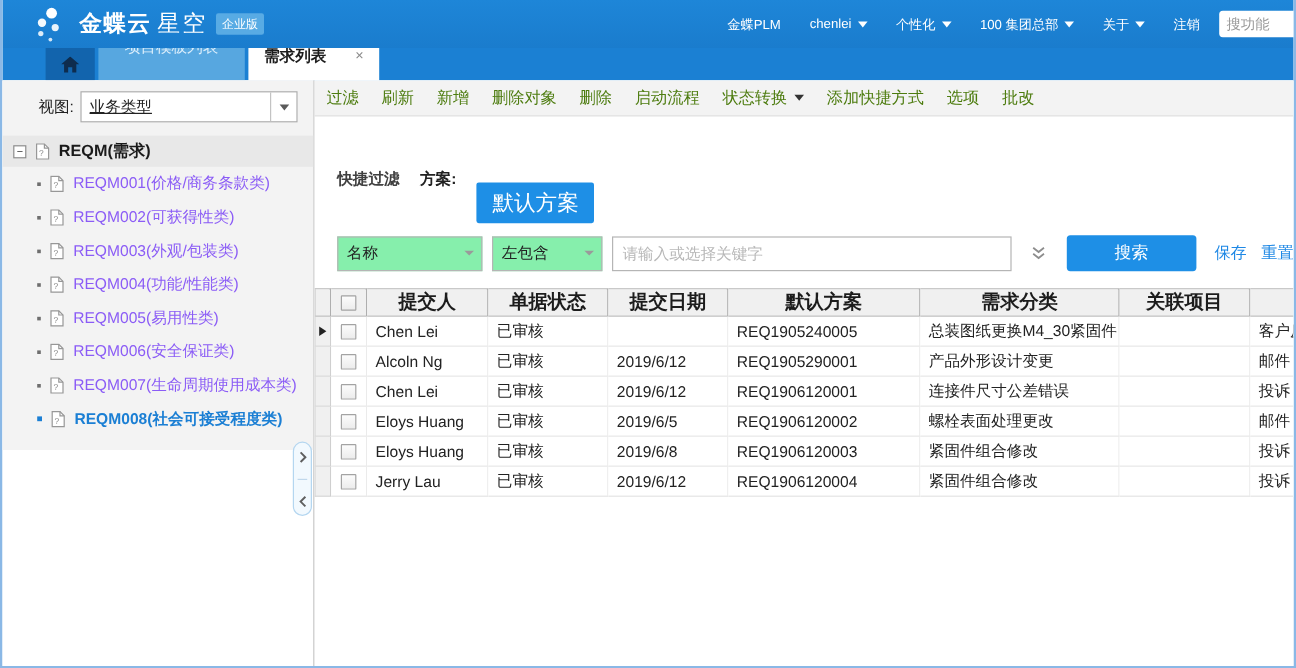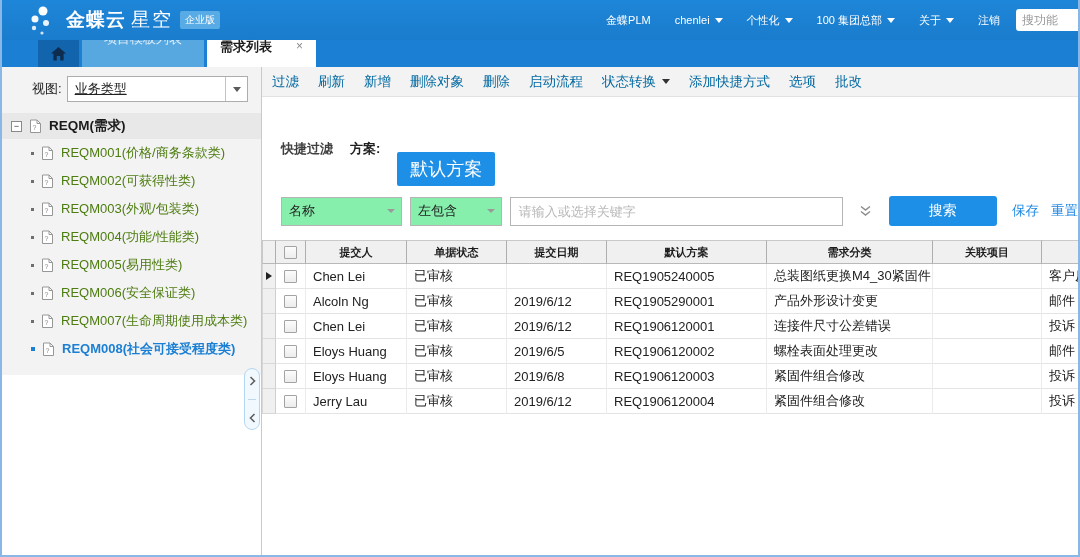--- a/index.html
+++ b/index.html
@@ -43,32 +43,32 @@
   .combo-value.underline { text-decoration:underline; }
   .combo-arrow-box { width:22px; height:100%; border-left:1px solid #c3c3c3; display:flex; align-items:center; justify-content:center; }
   .caret-down-g { width:0; height:0; border-left:4px solid transparent; border-right:4px solid transparent; border-top:5px solid #5a5a5a; }
 
   .tree { margin-top:6px; }
   .tree-root { height:26px; background:#e8e8e8; display:flex; align-items:center; padding-left:9px; gap:7px; }
   .minus-box { width:11px; height:11px; border:1px solid #898989; background:#fff; display:flex; align-items:center; justify-content:center; font-size:9px; line-height:9px; color:#333; flex:none; cursor:pointer; }
   .tree-root-label { font-size:13.5px; font-weight:bold; color:#1a1a1a; white-space:nowrap; }
   .tree-item { height:28px; display:flex; align-items:center; padding-left:29px; gap:7px; cursor:pointer; }
   .bullet { width:3px; height:3px; background:#6e6e6e; flex:none; }
-  .tree-item-label { font-size:13px; color:#4d7c0f; white-space:nowrap; }
+  .tree-item-label { font-size:13px; color:#8b5cf6; white-space:nowrap; }
   .tree-item.selected .tree-item-label { color:#1b7fd4; font-weight:bold; }
   .tree-item.selected .bullet { background:#1b7fd4; width:4px; height:4px; }
   .doc-icon { flex:none; display:block; }
 
   .splitter { position:absolute; right:1px; top:301px; width:16px; height:62px; background:#f2f9fe; border:1px solid #b4d6f0; border-radius:8px; display:flex; flex-direction:column; align-items:center; justify-content:space-around; z-index:5; cursor:pointer; }
   .splitter-divider { width:8px; height:1px; background:#c0d8ec; }
 
   
   .main { flex:1; display:flex; flex-direction:column; overflow:hidden; background:#fff; }
   .toolbar { height:30px; background:#f3f3f3; border-bottom:1px solid #e2e2e2; display:flex; align-items:center; padding-left:10px; gap:19px; flex:none; }
-  .toolbar-item { font-size:13.5px; color:#0369a1; cursor:pointer; display:flex; align-items:center; gap:6px; white-space:nowrap; }
+  .toolbar-item { font-size:13.5px; color:#4d7c0f; cursor:pointer; display:flex; align-items:center; gap:6px; white-space:nowrap; }
   .caret-down-d { width:0; height:0; border-left:4px solid transparent; border-right:4px solid transparent; border-top:5px solid #333; }
 
   .filter-section { padding:14px 0 0 19px; flex:none; }
   .filter-row1 { display:flex; align-items:center; gap:17px; }
   .quick-label { font-size:13px; font-weight:bold; color:#404040; }
   .scheme-label { font-size:13px; font-weight:bold; color:#222; }
   .scheme-btn { background:#1e8fe6; color:#fff; font-size:18px; padding:5px 13px; border:none; border-radius:2px; cursor:pointer;margin-top:41px; }
   .filter-row2 { display:flex; align-items:center; margin-top:10px; }
   .combo-sm { height:29px; background:#86efac; border:1px solid #b5b5b5; display:flex; align-items:center; cursor:pointer; }
   .combo-sm .combo-value { font-size:13px; }
@@ -78,21 +78,21 @@
   .kw-input::placeholder { color:#b8b8b8; }
   .expand-chevrons { margin-left:16px; cursor:pointer; display:flex; }
   .search-btn { margin-left:17px; width:110px; height:30px; background:#1e8fe6; color:#fff; font-size:14px; border:none; border-radius:3px; cursor:pointer; font-family:inherit; }
   .link { font-size:13.5px; color:#1e88e5; cursor:pointer; white-space:nowrap; }
   .link.save { margin-left:15px; }
   .link.reset { margin-left:12px; }
 
   
   .table-wrap { margin-top:14px; overflow:hidden; flex:1; }
   .grid { display:grid; grid-template-columns:14px 30px 101px 100px 100px 160px 166px 109px 140px; width:920px; }
-  .hcell { height:24px; background:#f0f0f0; border-bottom:1px solid #b9b9b9; border-right:1px solid #aeaeae; border-top:1px solid #c9c9c9; display:flex; align-items:center; justify-content:center; font-size:11px; font-weight:bold; color:#1c1c1c; overflow:hidden; white-space:nowrap; }
+  .hcell { height:24px; background:#f0f0f0; border-bottom:1px solid #b9b9b9; border-right:1px solid #aeaeae; border-top:1px solid #c9c9c9; display:flex; align-items:center; justify-content:center; font-size:16px; font-weight:bold; color:#1c1c1c; overflow:hidden; white-space:nowrap; }
   .hcell.first { border-left:1px solid #c9c9c9; }
   .cell { height:25px; background:#fff; border-bottom:1px solid #e4e4e4; border-right:1px solid #ebebeb; font-size:13px; color:#222; display:flex; align-items:center; padding:0 7px; white-space:nowrap; overflow:hidden; }
   .cell.ind { background:#f0f0f0; border-right:1px solid #cfcfcf; border-bottom:1px solid #d8d8d8; border-left:1px solid #d8d8d8; padding:0; justify-content:center; }
   .cell.chk { justify-content:center; padding:0; }
   .row-arrow { width:0; height:0; border-top:4px solid transparent; border-bottom:4px solid transparent; border-left:6px solid #222; }
   .checkbox { width:13px; height:13px; border:1px solid #a3a3a3; background:linear-gradient(#fcfcfc,#ececec); border-radius:1px; cursor:pointer; }
 </style>
 </head>
 <body>
 

